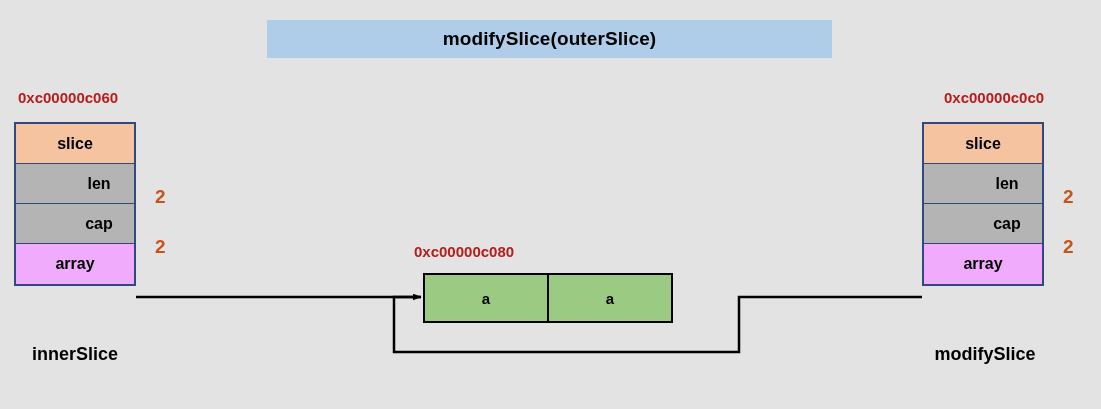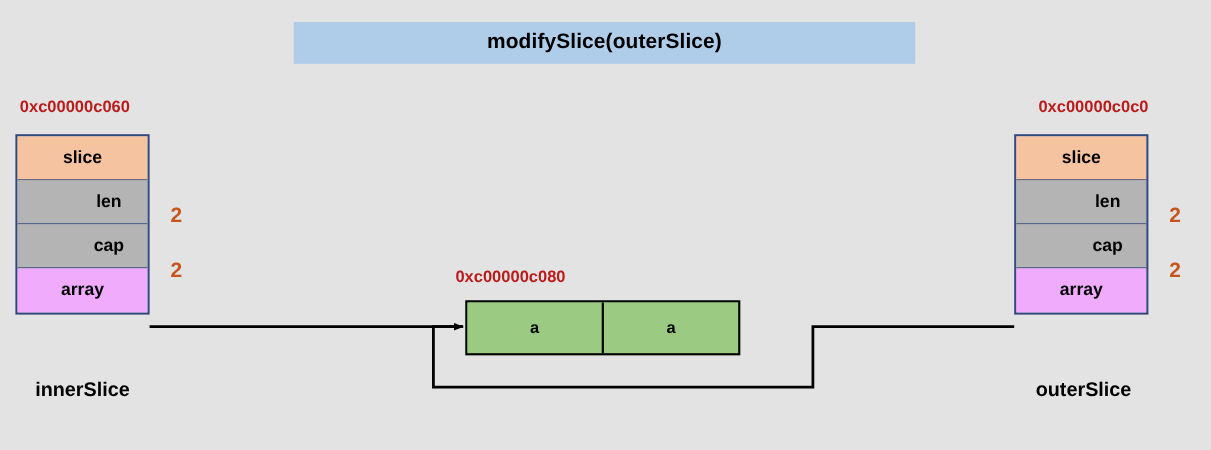--- a/index.html
+++ b/index.html
@@ -202,15 +202,15 @@
       <span>cap</span>
     </div>
     <div class="row dark">
       <span>array</span>
     </div>
   </div>
 
   <div class="val val-r-len">2</div>
   <div class="val val-r-cap">2</div>
 
-  <div class="name-label name-right">outerSlice</div>
+  <div class="name-label name-right">modifySlice</div>
 
 </div>
 
 </body></html>

